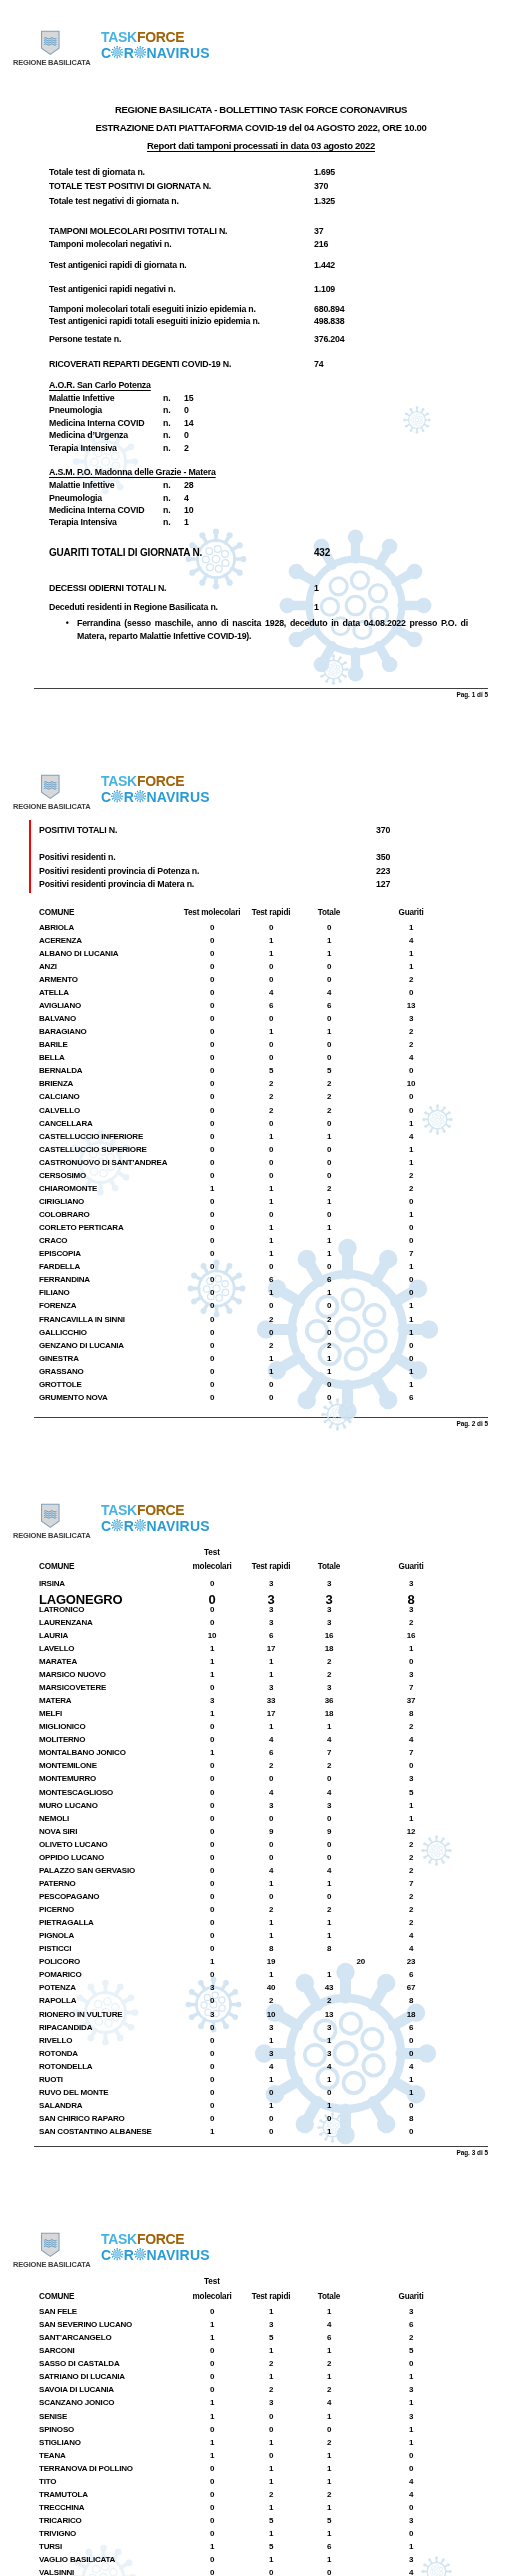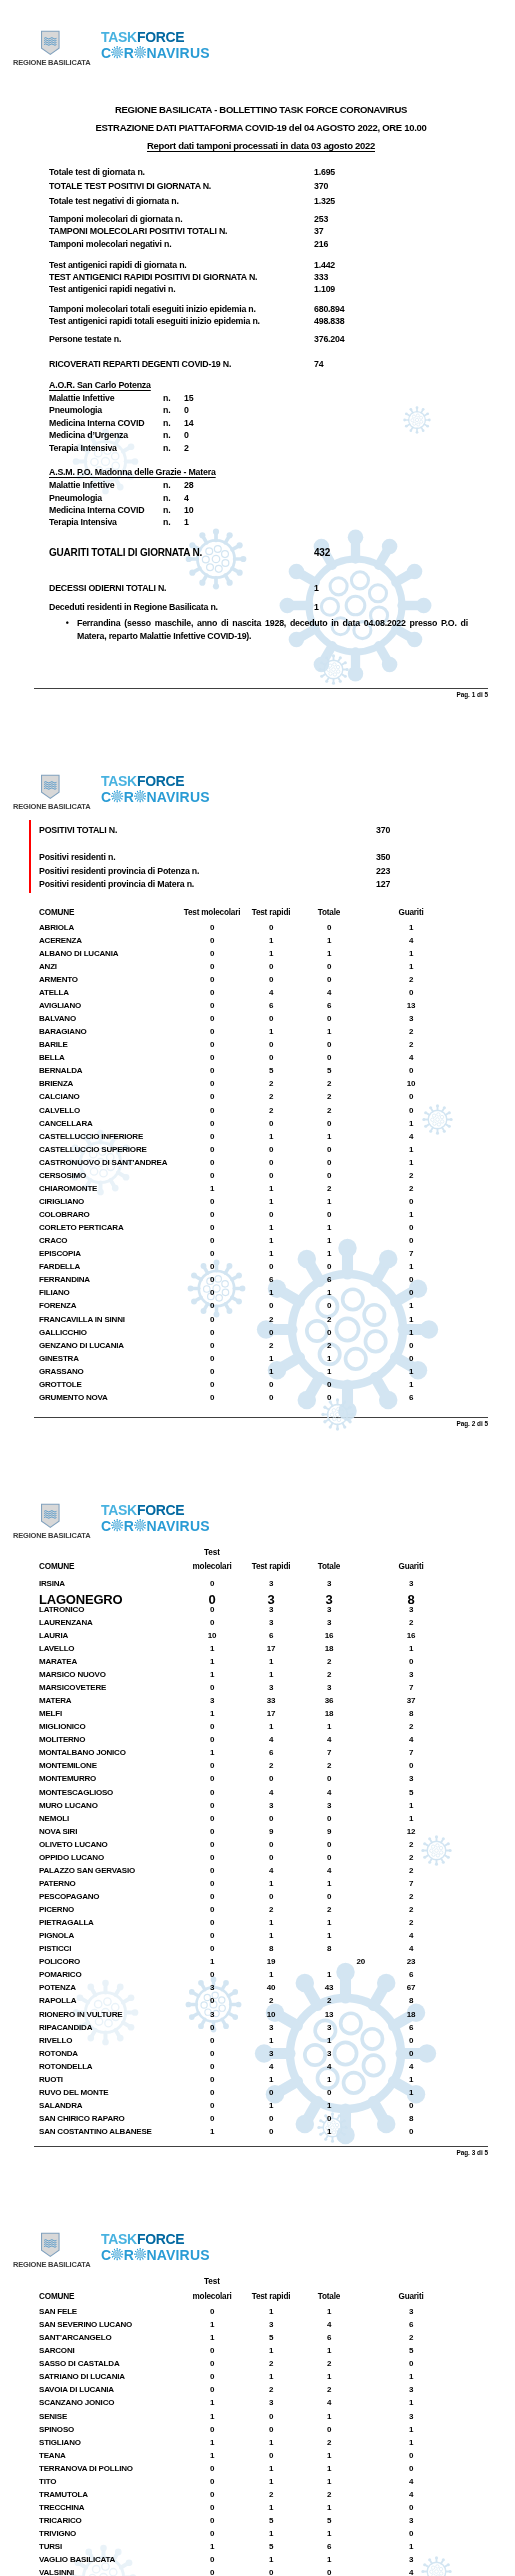--- a/index.html
+++ b/index.html
@@ -7,21 +7,21 @@
   .page{position:relative;width:515px;height:729px;background:#fff;overflow:hidden;
         font-family:"Liberation Sans","DejaVu Sans",sans-serif;font-weight:700;color:#000;}
   .title{position:absolute;left:34px;width:454px;text-align:center;font-size:9.5px;letter-spacing:-0.3px;white-space:nowrap;}
   .t1{top:104px}.t2{top:122px}
   .t3{top:140px;text-decoration:underline;text-decoration-thickness:1px;text-underline-offset:1.5px;}
   .fl{position:absolute;left:34px;width:454px;top:688px;border-top:1px solid #404040;}
   .ft{position:absolute;right:27px;top:691px;font-size:6.4px;letter-spacing:0;}
   .shield{position:absolute;left:40px;top:0;}
   .region{position:absolute;left:5.2px;top:28px;width:93px;text-align:center;font-size:7.5px;color:#3d3d3d;white-space:nowrap;letter-spacing:-0.2px;}
   .tf1{position:absolute;left:101px;top:0;font-size:14px;line-height:1;letter-spacing:-0.3px;}
-  .task{color:#48b2e0}.force{color:#0369a1}
+  .task{color:#48b2e0}.force{color:#a16207}
   .tf2{position:absolute;left:101px;top:15.5px;font-size:14px;color:#2a9cd5;line-height:1;display:flex;align-items:center;letter-spacing:0.2px;}
   .uline{text-decoration:underline;text-decoration-thickness:1px;text-underline-offset:1.5px;}
 </style>
 </head>
 <body>
 
 <main>
   <section class="page">
     <div class="title t1">REGIONE BASILICATA - BOLLETTINO TASK FORCE CORONAVIRUS</div>
     <div class="title t2">ESTRAZIONE DATI PIATTAFORMA COVID-19 del 04 AGOSTO 2022, ORE 10.00</div>
@@ -304,39 +304,31 @@
         <span style="position:absolute;left:314px;white-space:nowrap">1.695</span>
       </div>
       <div style="position: absolute; top: 181px; left: 0px; width: 428px; height: 12.4px; font-size: 8.8px; letter-spacing: -0.2px; z-index: 1;">
         <span style="position:absolute;left:49px;white-space:nowrap">TOTALE TEST POSITIVI DI GIORNATA N.</span>
         <span style="position:absolute;left:314px;white-space:nowrap">370</span>
       </div>
       <div style="position: absolute; top: 196px; left: 0px; width: 515px; height: 12.4px; font-size: 8.8px; letter-spacing: -0.2px; z-index: 1;">
         <span style="position:absolute;left:49px;white-space:nowrap">Totale test negativi di giornata n.</span>
         <span style="position:absolute;left:314px;white-space:nowrap">1.325</span>
       </div>
-      <div style="position: absolute; top: 214px; left: 0px; width: 515px; height: 12.4px; font-size: 8.8px; letter-spacing: -0.2px; z-index: 1;">
-        <span style="position:absolute;left:49px;white-space:nowrap">Tamponi molecolari di giornata n.</span>
-        <span style="position:absolute;left:314px;white-space:nowrap">253</span>
-      </div>
       <div style="position: absolute; top: 226px; left: 0px; width: 515px; height: 12.4px; font-size: 8.8px; letter-spacing: -0.2px; z-index: 1;">
         <span style="position:absolute;left:49px;white-space:nowrap">TAMPONI MOLECOLARI POSITIVI TOTALI N.</span>
         <span style="position:absolute;left:314px;white-space:nowrap">37</span>
       </div>
       <div style="position: absolute; top: 239px; left: 0px; width: 515px; height: 12.4px; font-size: 8.8px; letter-spacing: -0.2px; z-index: 1;">
         <span style="position:absolute;left:49px;white-space:nowrap">Tamponi molecolari negativi n.</span>
         <span style="position:absolute;left:314px;white-space:nowrap">216</span>
       </div>
       <div style="position: absolute; top: 260px; left: 0px; width: 515px; height: 12.4px; font-size: 8.8px; letter-spacing: -0.2px; z-index: 1;">
         <span style="position:absolute;left:49px;white-space:nowrap">Test antigenici rapidi di giornata  n.</span>
         <span style="position:absolute;left:314px;white-space:nowrap">1.442</span>
-      </div>
-      <div style="position: absolute; top: 272px; left: 0px; width: 515px; height: 12.4px; font-size: 8.8px; letter-spacing: -0.2px; z-index: 1;">
-        <span style="position:absolute;left:49px;white-space:nowrap">TEST ANTIGENICI RAPIDI POSITIVI DI GIORNATA N.</span>
-        <span style="position:absolute;left:314px;white-space:nowrap">333</span>
       </div>
       <div style="position: absolute; top: 284px; left: 0px; width: 515px; height: 12.4px; font-size: 8.8px; letter-spacing: -0.2px; z-index: 1;">
         <span style="position:absolute;left:49px;white-space:nowrap">Test antigenici rapidi negativi n.</span>
         <span style="position:absolute;left:314px;white-space:nowrap">1.109</span>
       </div>
       <div style="position: absolute; top: 304px; left: 0px; width: 515px; height: 12.4px; font-size: 8.8px; letter-spacing: -0.2px; z-index: 1;">
         <span style="position:absolute;left:49px;white-space:nowrap">Tamponi molecolari totali eseguiti inizio epidemia n.</span>
         <span style="position:absolute;left:314px;white-space:nowrap">680.894</span>
       </div>
       <div style="position: absolute; top: 316px; left: 0px; width: 515px; height: 12.4px; font-size: 8.8px; letter-spacing: -0.2px; z-index: 1;">

